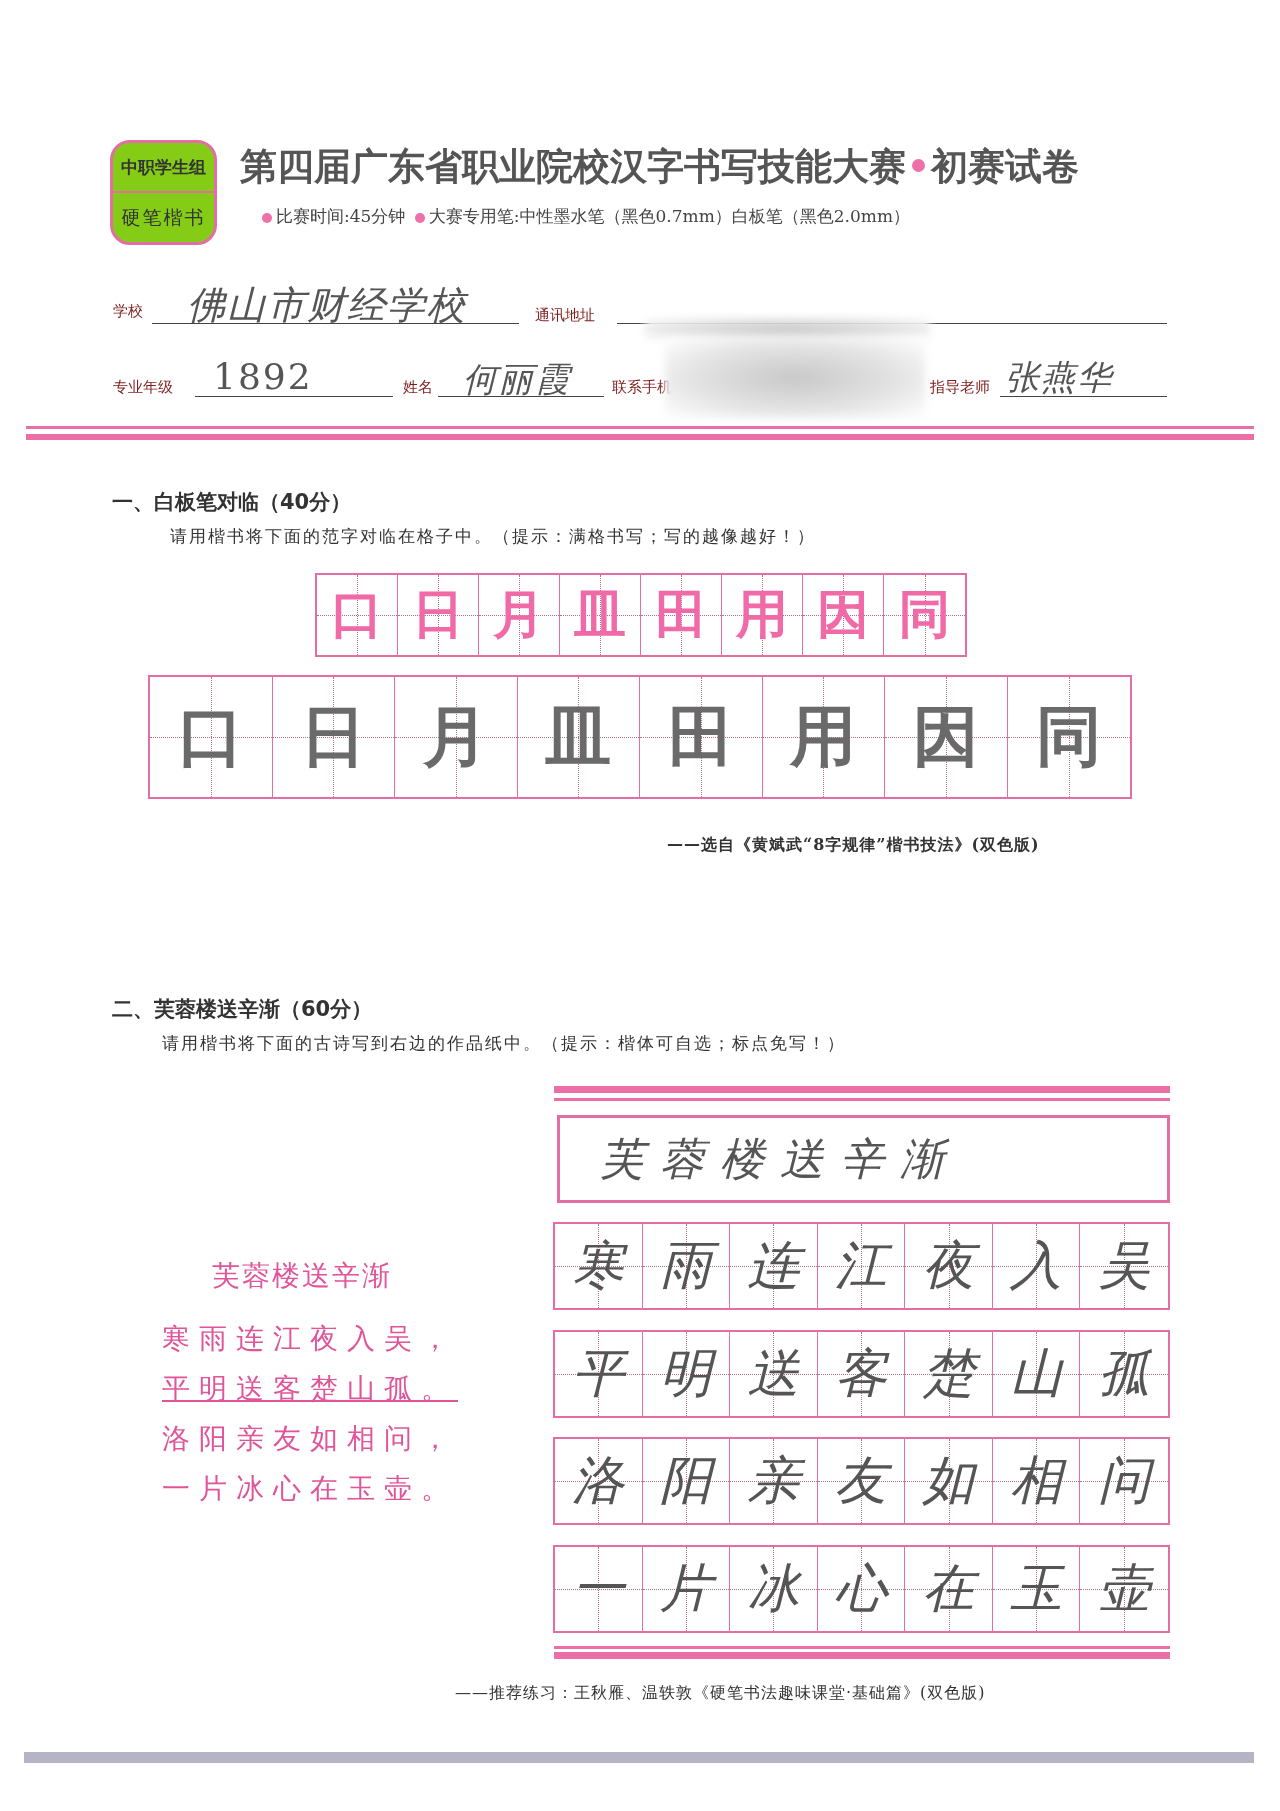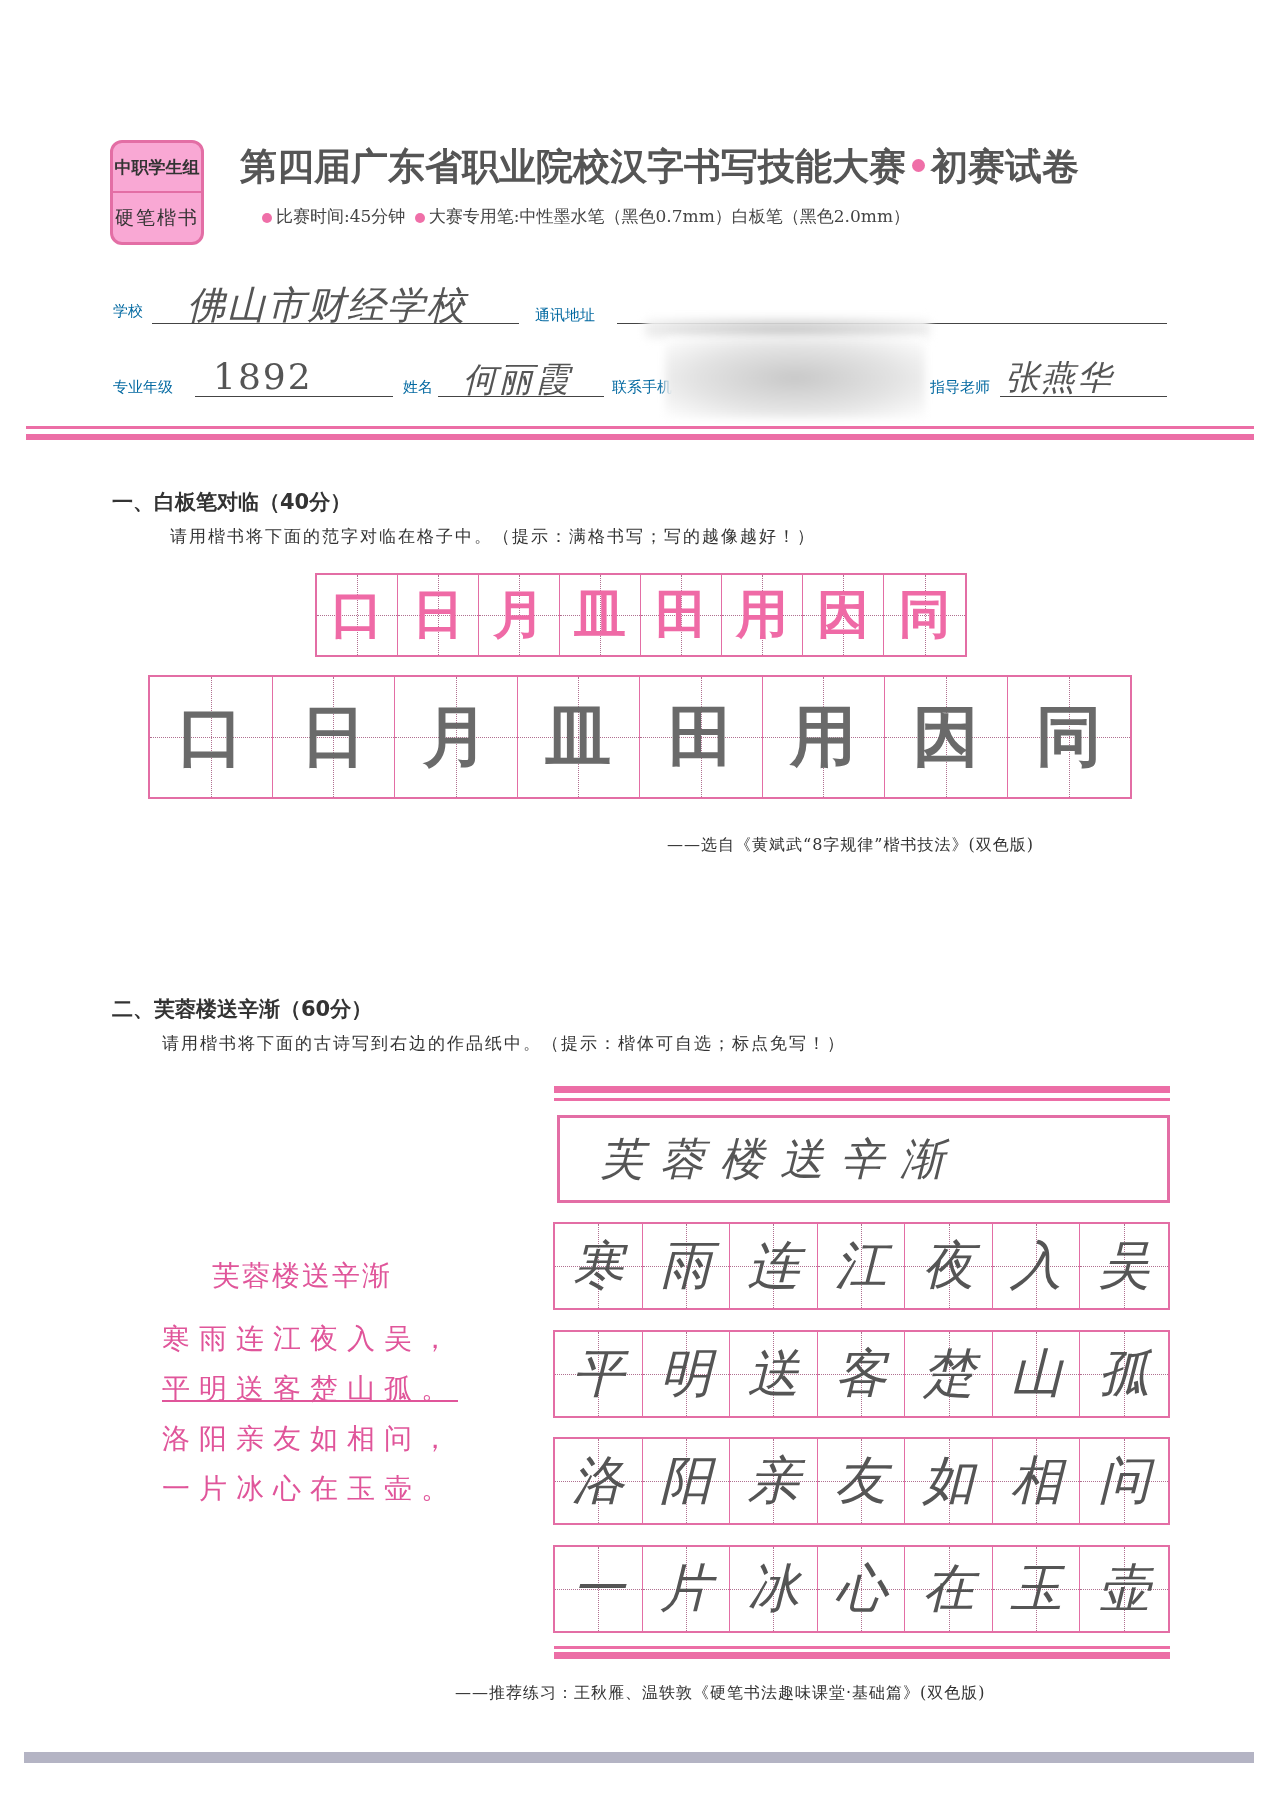--- a/index.html
+++ b/index.html
@@ -2,31 +2,31 @@
 <html><head>
 <meta charset="utf-8">
 <style>
   * { box-sizing: border-box; margin: 0; padding: 0; }
   html, body { width: 1280px; height: 1811px; background: #ffffff; overflow: hidden; }
   body { position: relative; font-family: "DejaVu Sans", "Liberation Sans", sans-serif; color: #333; }
 
   .abs { position: absolute; }
 
   
-  .badge { left: 110px; top: 140px; width: 94px; height: 105px; border: 3px solid #e36ea5; border-radius: 12px; background: #f9a8d4; }
+  .badge { left: 110px; top: 140px; width: 107px; height: 105px; border: 3px solid #e36ea5; border-radius: 20px; background: #84cc16; }
   .badge .top { height: 50px; display: flex; align-items: center; justify-content: center; font-weight: bold; font-size: 17px; color: #333; border-bottom: 2px solid #e36ea5; }
   .badge .bot { height: 49px; display: flex; align-items: center; justify-content: center; font-family: "DejaVu Serif", serif; font-size: 19px; color: #333; letter-spacing: 2px; }
 
   .title { left: 240px; top: 142px; font-size: 37px; font-weight: bold; color: #555; letter-spacing: 0px; white-space: nowrap; }
   .title .dot { display: inline-block; width: 13px; height: 13px; border-radius: 50%; background: #ef6fa8; vertical-align: middle; margin: 0 6px 6px 6px; }
   .subline { left: 262px; top: 205px; font-family: "DejaVu Serif", serif; font-size: 17px; color: #444; white-space: nowrap; }
   .subline .pdot { display: inline-block; width: 10px; height: 10px; border-radius: 50%; background: #ef6fa8; margin-right: 4px; vertical-align: middle; }
 
   
-  .lbl { font-size: 15px; color: #0369a1; white-space: nowrap; }
+  .lbl { font-size: 15px; color: #7f1d1d; white-space: nowrap; }
   .uline { border-bottom: 1.5px solid #444; height: 2px; }
   .hand { font-family: "DejaVu Serif", serif; color: #555; font-size: 34px; white-space: nowrap; font-style: italic; letter-spacing: 2px; }
   .blur { background: radial-gradient(ellipse at center, #c8c8c8 0%, #e3e3e3 55%, #f6f6f6 85%, #fff 100%); filter: blur(4px); }
 
   .pinkline { background: #ec6ea6; }
   .grayline { background: #b4b4c4; }
 
   .sec-title { font-size: 21px; font-weight: bold; color: #333; white-space: nowrap; }
   .instr { font-family: "DejaVu Serif", serif; font-size: 17px; color: #333; letter-spacing: 2px; white-space: nowrap; }
 
@@ -143,21 +143,21 @@
       <span style="font-size:66px">用</span>
     </div>
   <div class="cell" style="width:123px;">
       <span style="font-size:66px">因</span>
     </div>
   <div class="cell" style="width:123px;">
       <span style="font-size:66px">同</span>
     </div>
 </div>
 
-<div class="abs source" style="left:667px; top:835px;">——选自《黄斌武“8字规律”楷书技法》(双色版)</div>
+<div class="abs source" style="left:667px; top:835px;font-weight:bold;">——选自《黄斌武“8字规律”楷书技法》(双色版)</div>
 
 <div class="abs sec-title" style="left:112px; top:995px;">二、芙蓉楼送辛渐（60分）</div>
 <div class="abs instr" style="left:162px; top:1032px;">请用楷书将下面的古诗写到右边的作品纸中。（提示：楷体可自选；标点免写！）</div>
 
 <div class="abs ref-poem ref-title">芙蓉楼送辛渐</div>
 <div class="abs ref-poem ref-line" style="top:1320px;">寒雨连江夜入吴，</div>
 <div class="abs ref-poem ref-line" style="top:1370px;text-decoration:underline;">平明送客楚山孤。</div>
 <div class="abs ref-poem ref-line" style="top:1420px;">洛阳亲友如相问，</div>
 <div class="abs ref-poem ref-line" style="top:1470px;">一片冰心在玉壶。</div>
 

